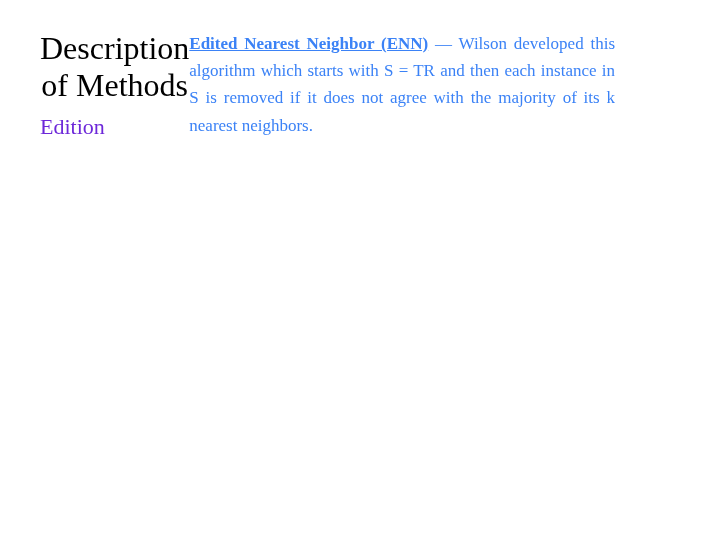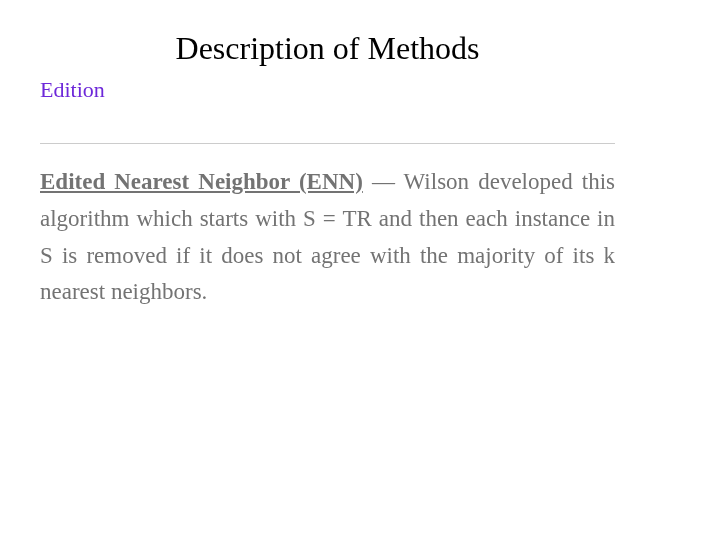--- a/index.html
+++ b/index.html
@@ -14,21 +14,21 @@
       background: #ffffff;
       font-family: 'Times New Roman', Times, serif;
       overflow: hidden;
     }
 
     .page-container {
       width: 655px;
       height: 540px;
       padding: 30px 40px 30px 40px;
       display: flex;
-      flex-direction: column;
+      flex-direction: row;
     }
 
     .title-section {
       display: flex;
       flex-direction: column;
       margin-bottom: 30px;
     }
 
     .main-title {
       text-align: center;
@@ -45,23 +45,23 @@
       text-align: left;
     }
 
     .divider {
       border: none;
       border-top: 1px solid #cccccc;
       margin: 10px 0 20px 0;
     }
 
     .content-section {
-      font-size: 23px;
+      font-size: 17px;
       line-height: 1.6;
-      color: #737373;
+      color: #3b82f6;
       text-align: justify;
     }
 
     .enn-label {
       font-weight: bold;
       text-decoration: underline;
     }
 
     .em-dash {
       font-weight: normal;

